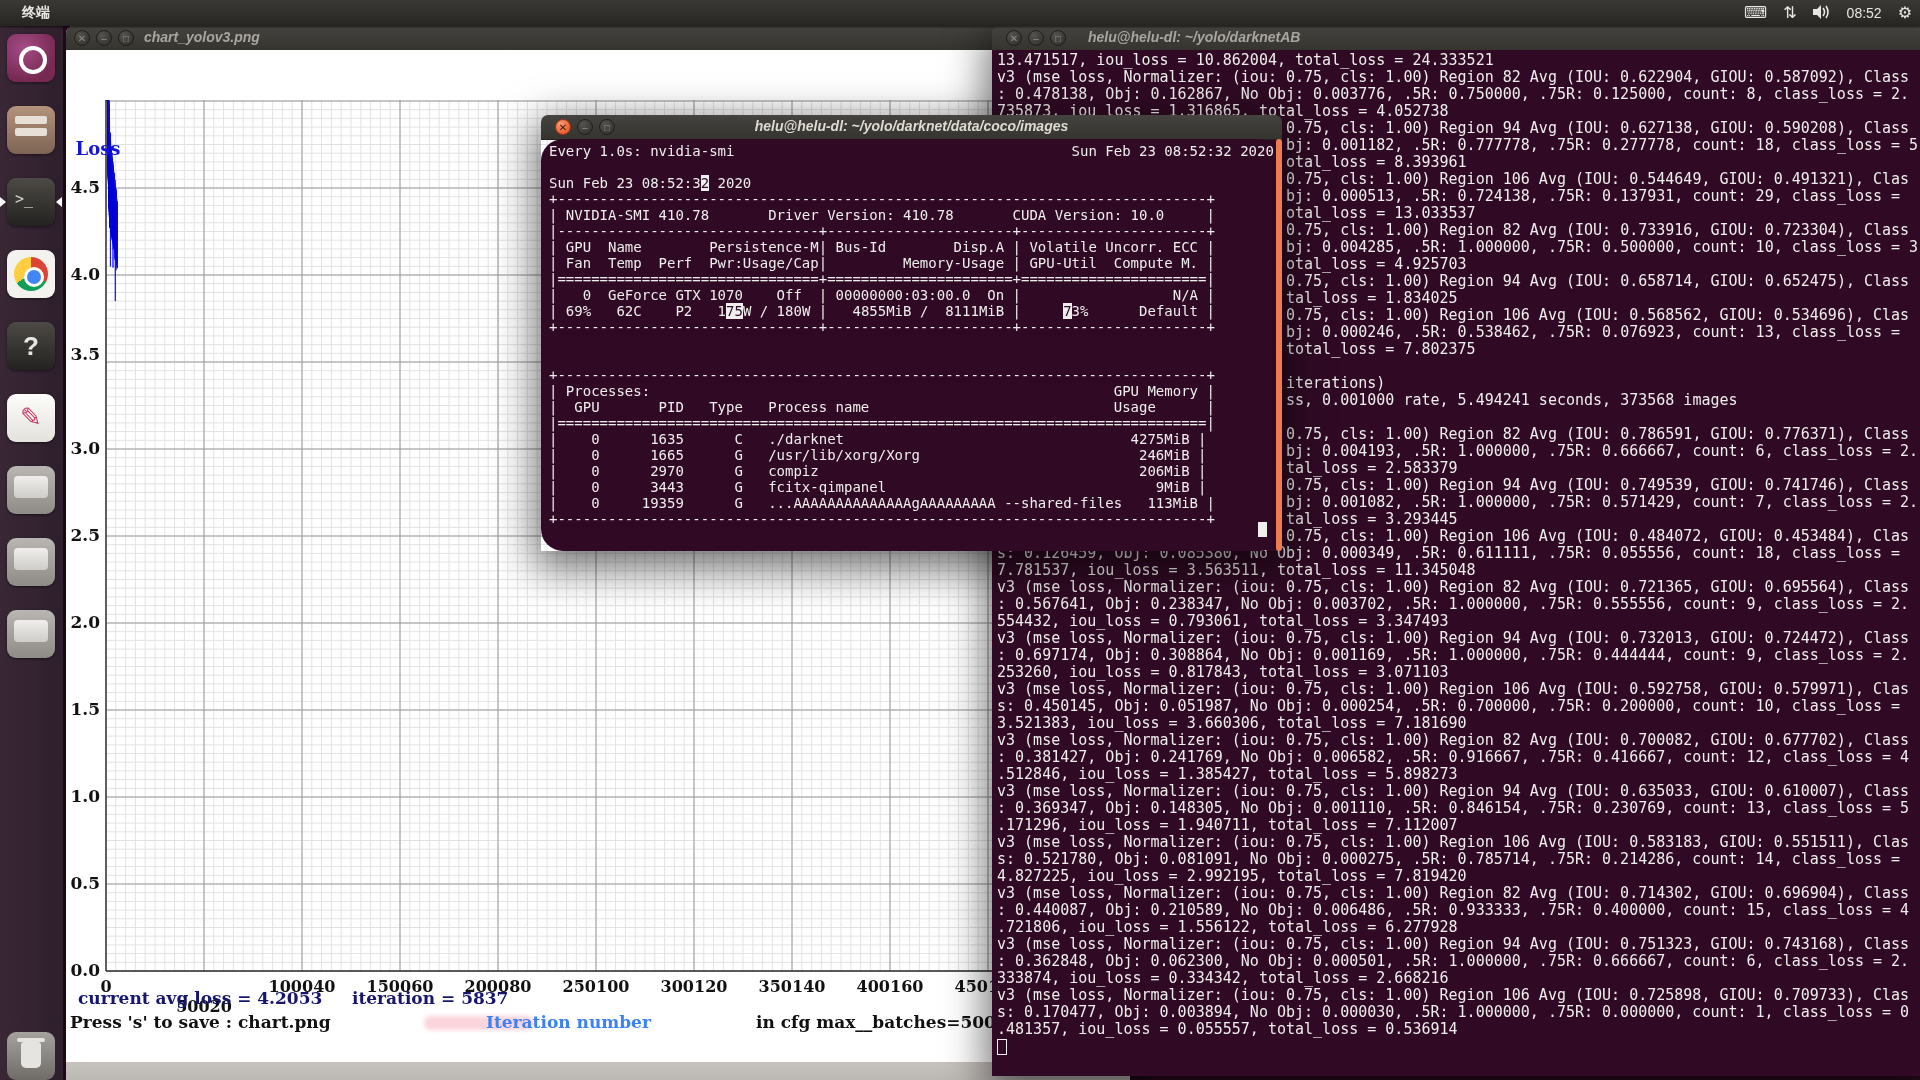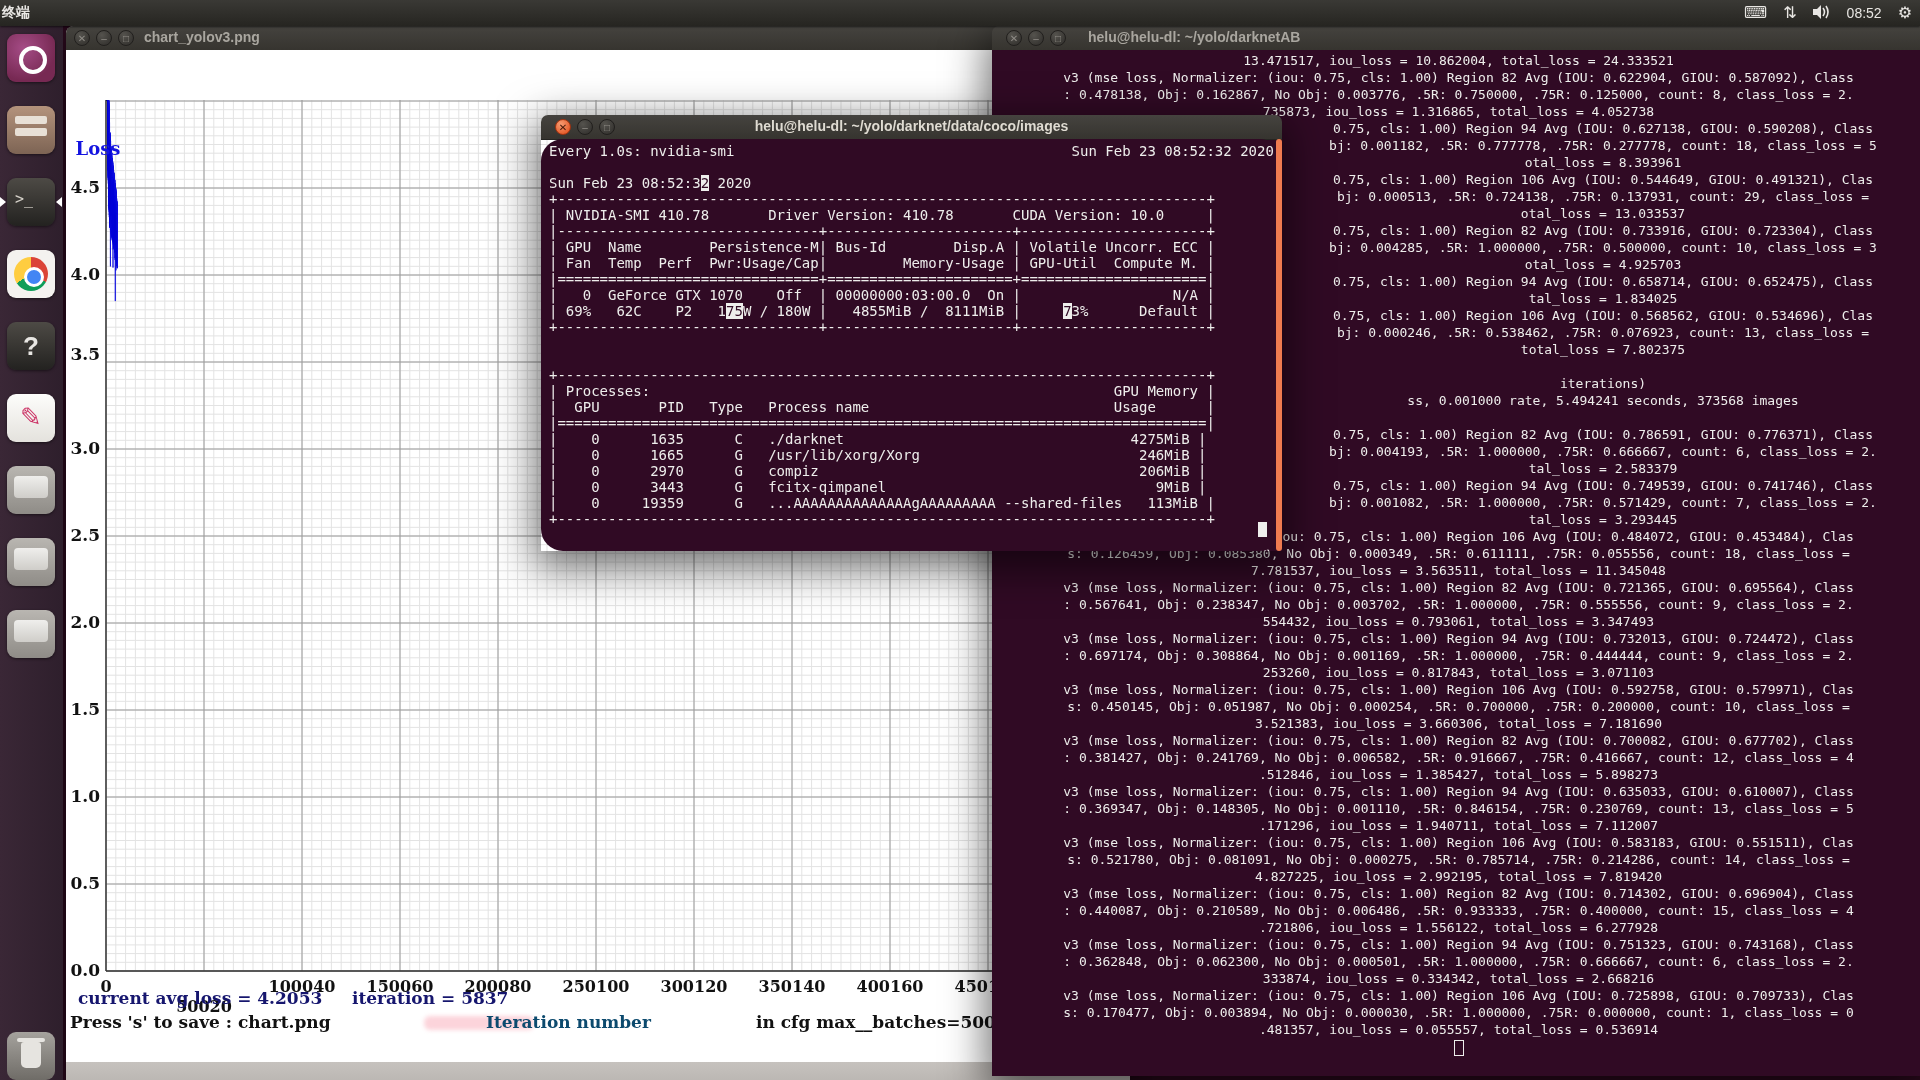--- a/index.html
+++ b/index.html
@@ -1,18 +1,18 @@
 <!DOCTYPE html>
 <html><head>
 <meta charset="utf-8">
 <style>
   html,body{margin:0;padding:0;width:1920px;height:1080px;overflow:hidden;background:#2c0a1e;font-family:"Liberation Sans","DejaVu Sans",sans-serif;}
   
   #topbar{position:absolute;left:0;top:0;width:1920px;height:26px;background:linear-gradient(#3a3935,#262521);color:#e8e6e3;z-index:50;box-shadow:0 1px 2px rgba(0,0,0,.6);}
-  #topbar .appname{position:absolute;left:2px;top:4px;font-weight:bold;font-size:14px;}
+  #topbar .appname{position:absolute;left:22px;top:4px;font-weight:bold;font-size:14px;}
   #topbar .tray{position:absolute;right:8px;top:0;height:26px;display:flex;align-items:center;gap:16px;font-size:15px;}
   #topbar .tray .glyph{font-size:16px;line-height:26px;}
   #topbar .clock{font-size:14px;}
   
   #dock{position:absolute;left:0;top:26px;width:63px;height:1054px;background:linear-gradient(90deg,#3a2736,#2e1f2c);z-index:40;}
   .dock-item{position:relative;width:48px;height:48px;margin:0 0 24px 7px;border-radius:9px;box-shadow:0 1px 3px rgba(0,0,0,.5);}
   #dock .stack{position:absolute;top:8px;left:0;}
   .i-dash{background:radial-gradient(circle at 35% 30%,#a54c86,#772953 70%);}
   .i-dash .ring{position:absolute;left:12px;top:12px;width:20px;height:20px;border:4px solid #fff;border-radius:50%;}
   .i-files{background:linear-gradient(#b4937c,#7d6454);}
@@ -28,44 +28,44 @@
   .i-disk .face{position:absolute;left:7px;top:10px;width:34px;height:22px;border-radius:4px;background:linear-gradient(#efeeec,#cfcdc9);}
   .i-trash{position:absolute;left:7px;top:1006px;width:48px;height:48px;border-radius:9px;background:linear-gradient(#a5a29d,#6f6c67);}
   .i-trash .can{position:absolute;left:14px;top:10px;width:20px;height:26px;background:#e6e4e0;border-radius:3px 3px 5px 5px;}
   .i-trash .lid{position:absolute;left:10px;top:6px;width:28px;height:4px;background:#e6e4e0;border-radius:2px;}
   .pip{position:absolute;width:0;height:0;border-top:5px solid transparent;border-bottom:5px solid transparent;top:19px;}
   .pip.left{left:-7px;border-left:6px solid #fff;}
   .pip.right{right:-7px;border-right:6px solid #fff;}
   
   .window{position:absolute;border-radius:8px 8px 0 0;box-shadow:0 12px 42px 6px rgba(0,0,0,.55);}
   .titlebar{position:absolute;left:0;top:0;right:0;height:24px;border-radius:7px 7px 0 0;background:linear-gradient(#45433f,#36342f);border-bottom:1px solid #262522;}
-  .titlebar .title{position:absolute;top:3px;font-size:14px;font-weight:bold;color:#a9a69f;white-space:nowrap;}
+  .titlebar .title{position:absolute;top:3px;font-size:14px;font-weight:bold;color:#a9a69f;white-space:nowrap;font-style:italic;}
   .titlebar.focused .title{color:#dfdbd2;}
   .wbtn{position:absolute;top:4px;width:16px;height:16px;border-radius:50%;background:radial-gradient(circle at 35% 30%,#55534e,#2e2c29);border:1px solid #211f1d;color:#8f8c86;font-size:10px;line-height:15px;text-align:center;box-sizing:border-box;}
   .wbtn.close.hot{background:radial-gradient(circle at 35% 30%,#f79c72,#df4815);color:#3d1406;border-color:#a33310;}
   
   #chartwin{left:66px;top:26px;width:1064px;height:1054px;background:#fff;z-index:10;}
   #chartwin .content{position:absolute;left:0;top:24px;right:0;bottom:0;background:#fff;overflow:hidden;}
   #chartwin .bottom-chrome{position:absolute;left:0;top:1012px;width:100%;height:42px;background:linear-gradient(#c6c2be,#aeaaa6);}
   .ylab{position:absolute;width:60px;text-align:right;font-family:"DejaVu Serif",serif;font-weight:bold;font-size:17px;color:#111;}
   .xlab{position:absolute;width:96px;text-align:center;font-family:"DejaVu Serif",serif;font-weight:bold;font-size:16px;color:#111;}
   #loss-label{position:absolute;left:2px;top:88px;width:60px;text-align:center;color:#1414e0;font-family:"DejaVu Serif",serif;font-weight:bold;font-size:18px;}
   #status-blue{position:absolute;left:12px;top:938px;color:#16166e;font-family:"DejaVu Serif",serif;font-weight:bold;font-size:17px;white-space:pre;}
   #status-black{position:absolute;left:4px;top:962px;color:#111;font-family:"DejaVu Serif",serif;font-weight:bold;font-size:17px;white-space:pre;}
-  #xaxis-title{position:absolute;left:420px;top:962px;color:#0c4a6e;font-family:"DejaVu Serif",serif;font-weight:bold;font-size:17px;white-space:pre;}
+  #xaxis-title{position:absolute;left:420px;top:962px;color:#3b82f6;font-family:"DejaVu Serif",serif;font-weight:bold;font-size:17px;white-space:pre;}
   #cfg-note{position:absolute;left:690px;top:962px;color:#111;font-family:"DejaVu Serif",serif;font-weight:bold;font-size:17px;white-space:pre;}
   #smudge{position:absolute;left:358px;top:966px;width:110px;height:14px;background:rgba(248,160,175,.45);filter:blur(2px);border-radius:6px;}
   
   .term-body{position:absolute;left:0;top:24px;right:0;bottom:0;background:#300a24;color:#eeeeec;font-family:"DejaVu Sans Mono","Liberation Mono",monospace;overflow:hidden;}
   .tl{white-space:pre;font-size:14px;line-height:16px;height:16px;}
   .tl .hl{background:#eeeeec;color:#300a24;}
   #logwin{left:992px;top:26px;width:928px;height:1050px;z-index:20;border-radius:8px 0 0 0;}
   #logwin .titlebar{border-radius:7px 0 0 0;}
   #logwin .term-body{padding:2px 0 0 5px;}
-  .ll{white-space:pre;font-size:13px;line-height:17px;height:17px;text-align:center;}
+  .ll{white-space:pre;font-size:15px;line-height:17px;height:17px;}
   .ll.cut{padding-left:289px;}
   .hcur{display:inline-block;width:8px;height:14px;border:1px solid #eeeeec;vertical-align:middle;}
   #nvwin{left:541px;top:115px;width:741px;height:436px;z-index:30;}
   #nvwin .term-body{padding:4px 0 0 8px;border-radius:22px;}
   #nv-scrollbar{position:absolute;right:0;top:24px;width:6px;height:412px;background:#ef7b50;border-radius:3px;z-index:5;}
   #nv-cursor{position:absolute;left:717px;top:407px;width:9px;height:15px;background:#eeeeec;}
 </style>
 </head>
 <body>
 

